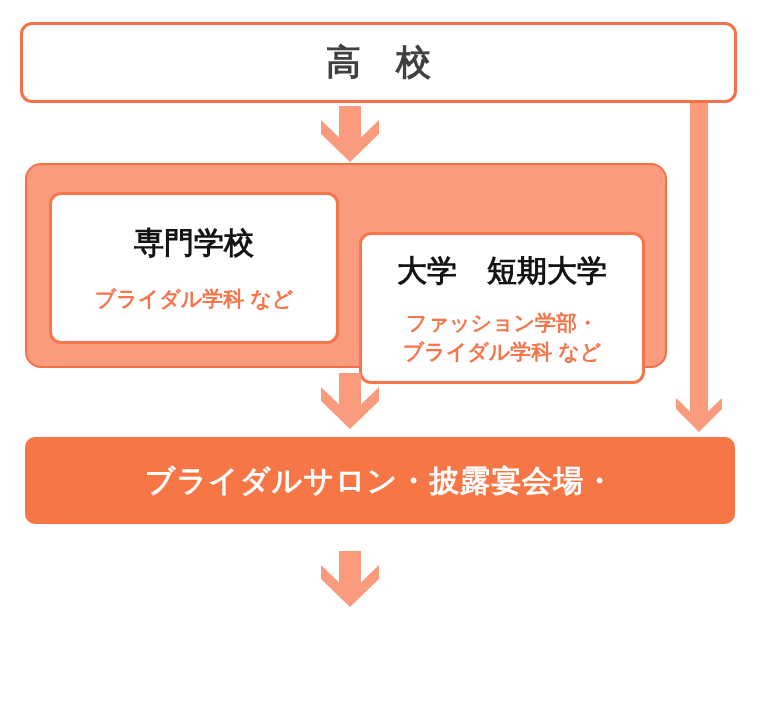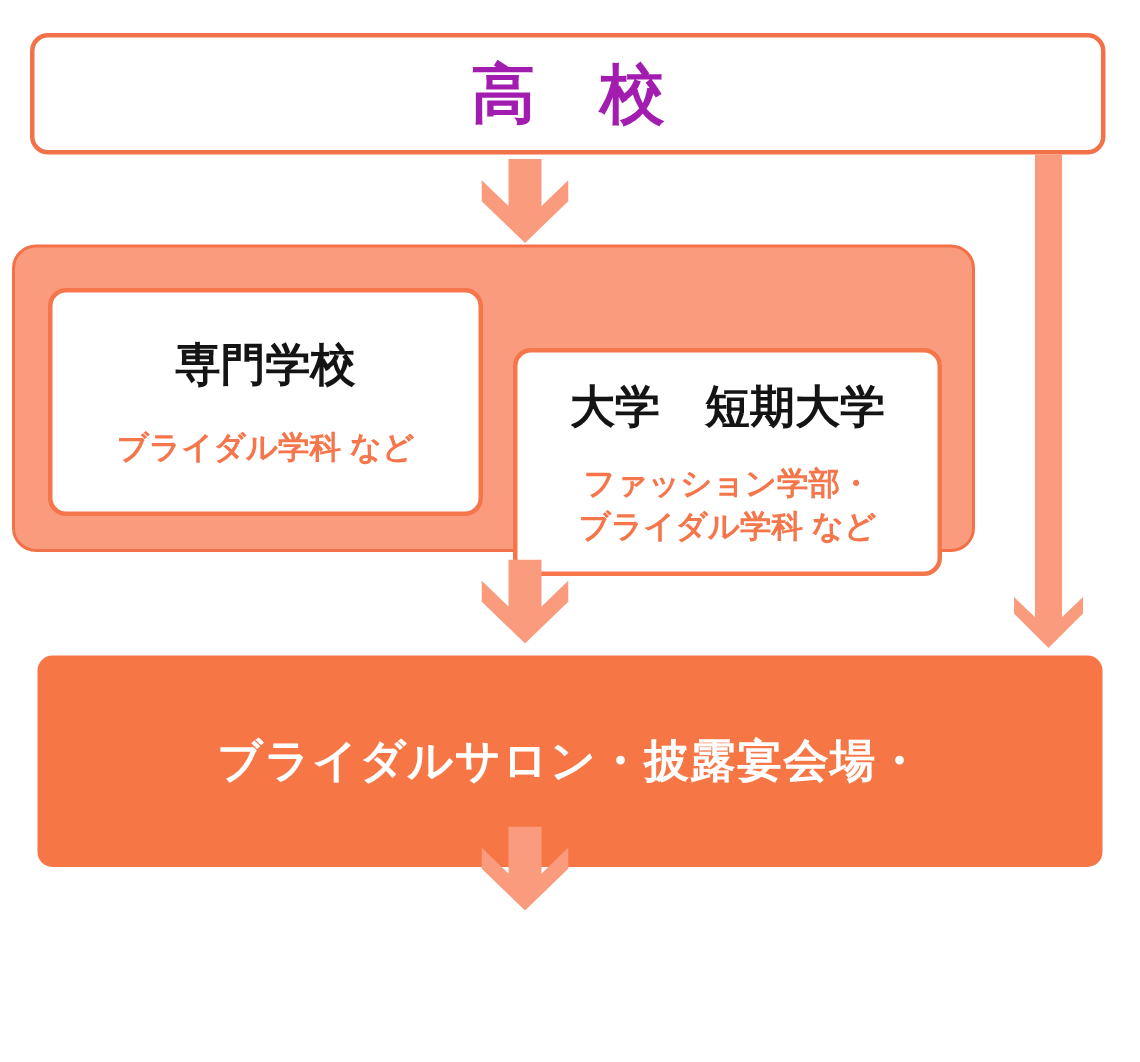--- a/index.html
+++ b/index.html
@@ -22,27 +22,27 @@
   .outline-box {
     background: #FFFFFF;
     border: 3px solid #F37149;
     border-radius: 12px;
     display: flex;
     align-items: center;
     justify-content: center;
   }
   #high-school { left: 20px; top: 22px; width: 717px; height: 81px; }
   #high-school .t1 {
-    font-size: 43px;
-    color: #a21caf;
+    font-size: 35px;
+    color: #404040;
   }
 
   
   #education-group {
-    left: 8px; top: 163px; width: 642px; height: 205px;
+    left: 25px; top: 163px; width: 642px; height: 205px;
     background: #FA9B7E;
     border: 2px solid #F37149;
     border-radius: 16px;
   }
   .inner-box {
     background: #FFFFFF;
     border: 3px solid #F5764B;
     border-radius: 12px;
     display: flex;
     flex-direction: column;
@@ -68,21 +68,21 @@
   .solid-box {
     background: #F77646;
     border-radius: 10px;
     display: flex;
     flex-direction: column;
     align-items: center;
     justify-content: center;
     text-align: center;
     color: #FFFFFF;
   }
-  #workplace { left: 25px; top: 437px; width: 710px; height: 141px; }
+  #workplace { left: 25px; top: 437px; width: 710px; height: 87px; }
   #workplace .line {
     font-size: 30px;
     line-height: 38px;
     letter-spacing: 1px;
   }
   #occupation { left: 25px; top: 615px; width: 710px; height: 70px; }
   #occupation .line {
     font-size: 30px;
     letter-spacing: 2px;
   }

